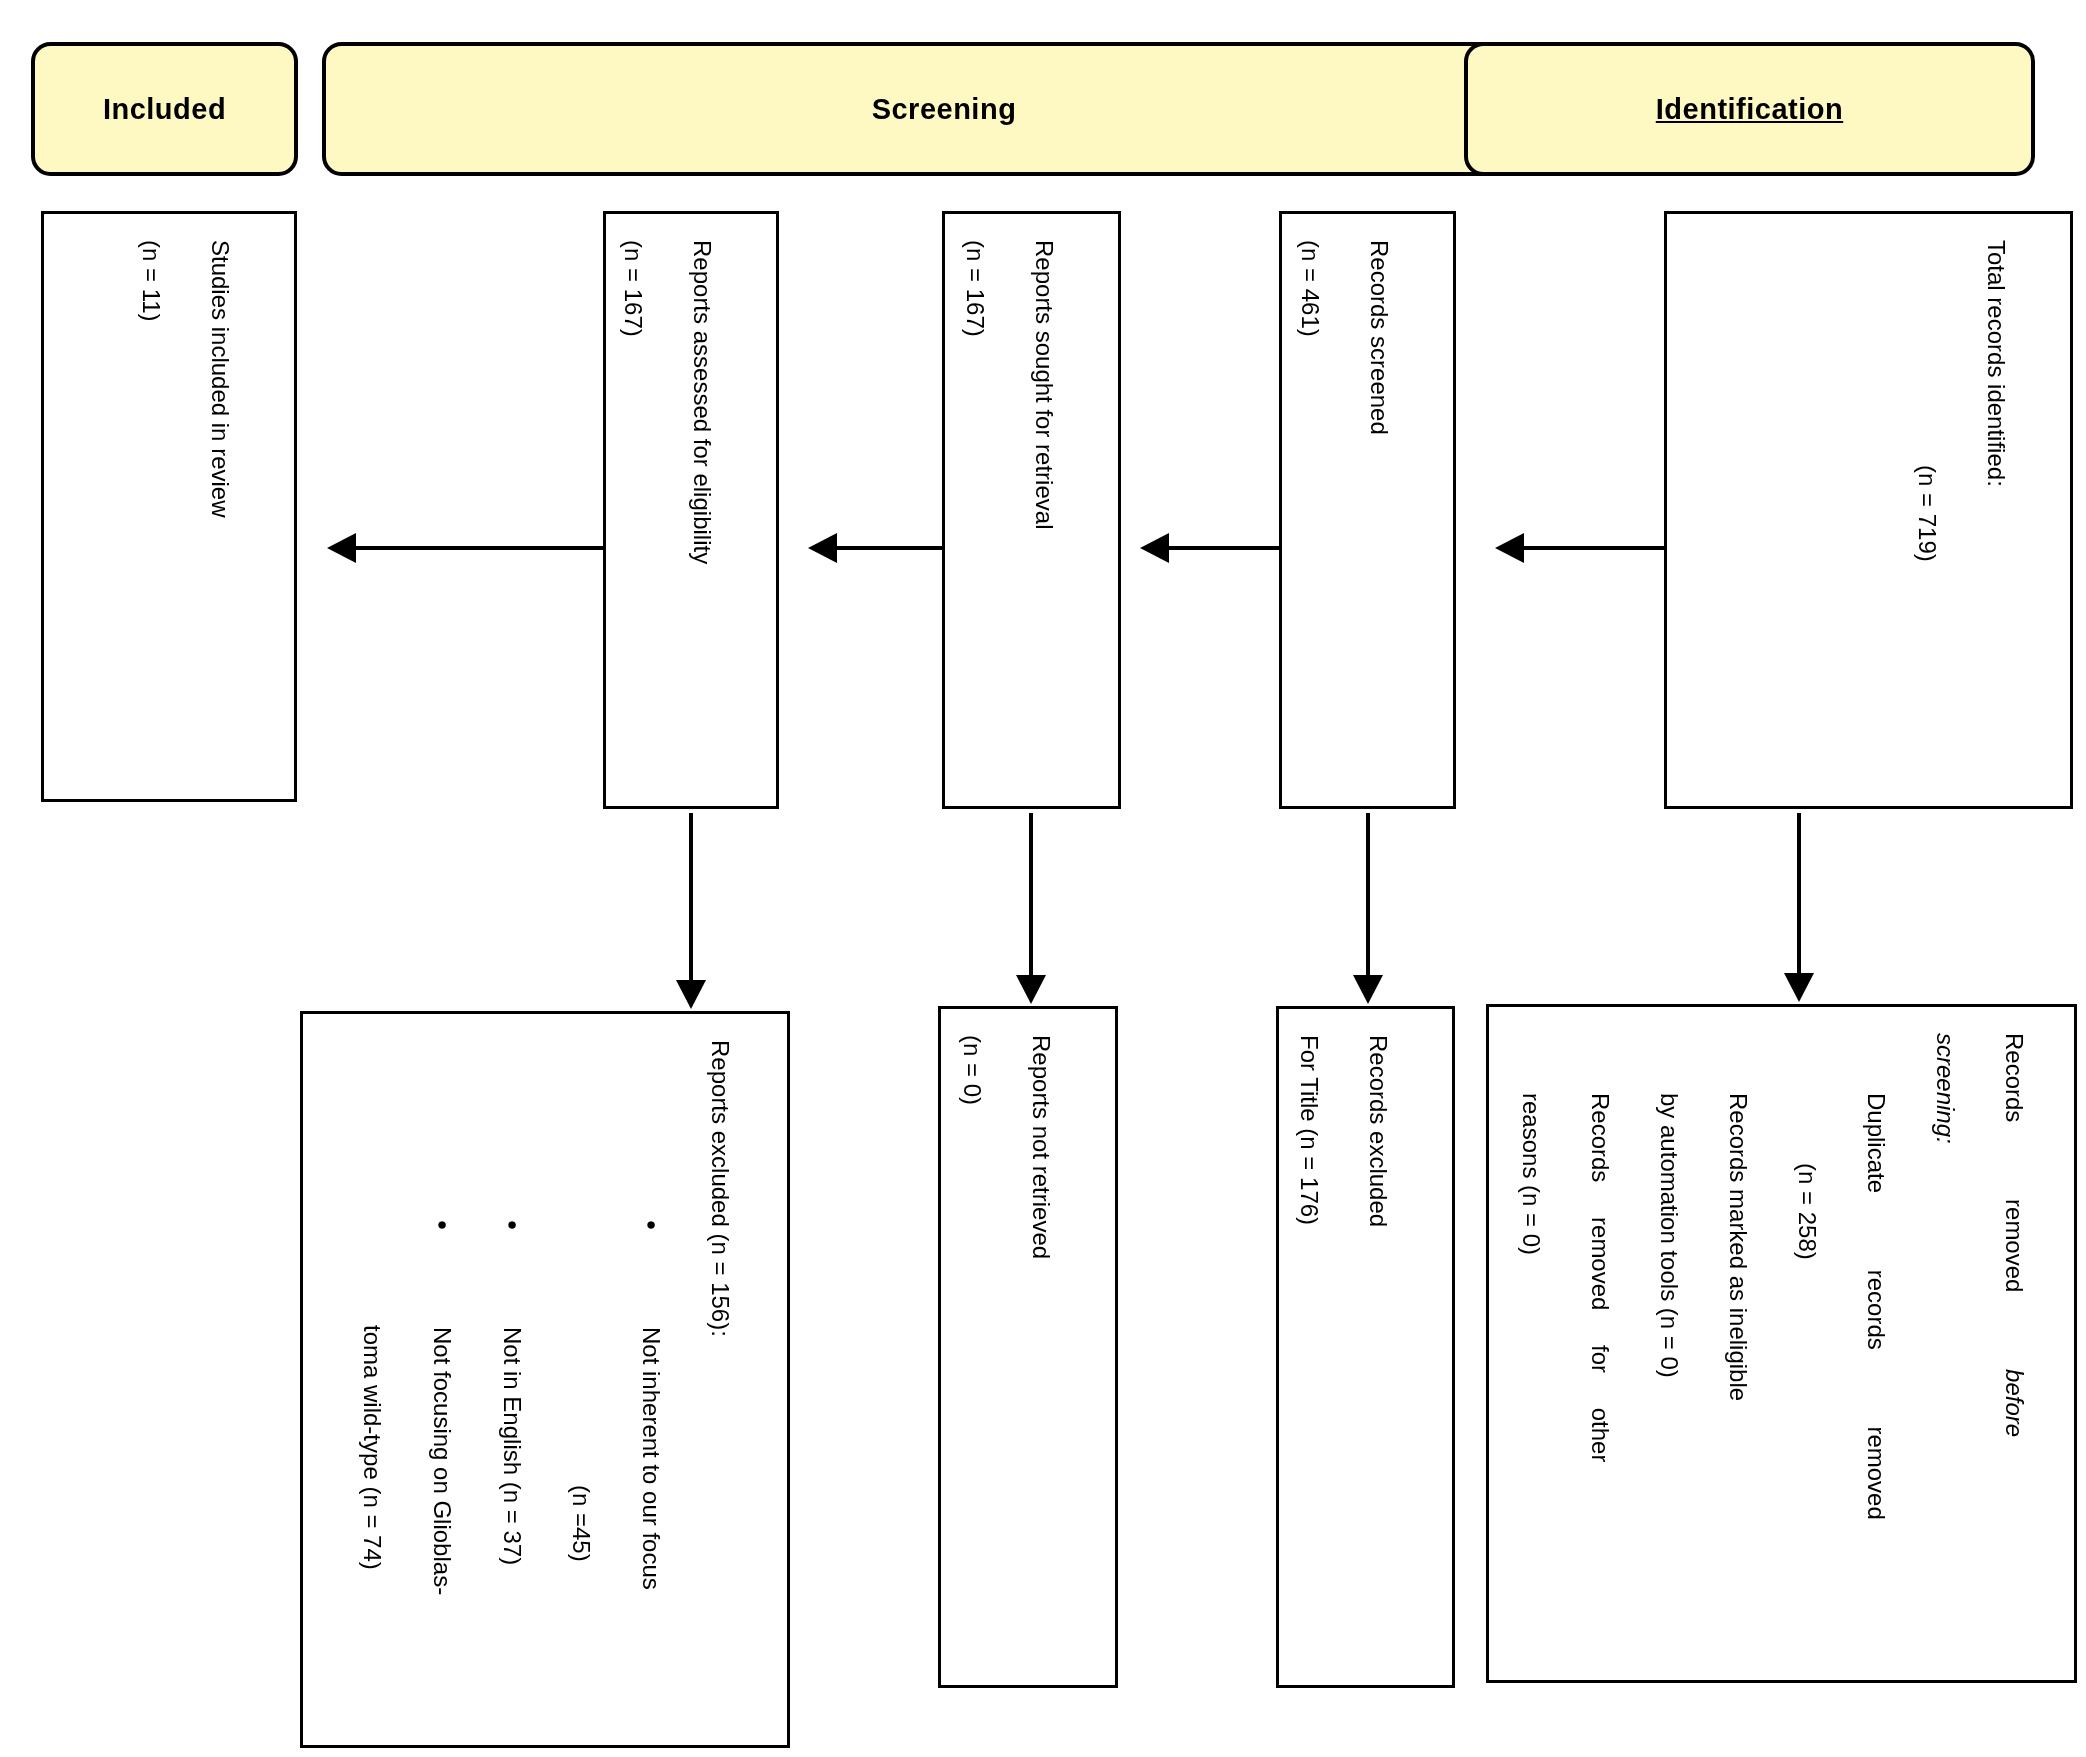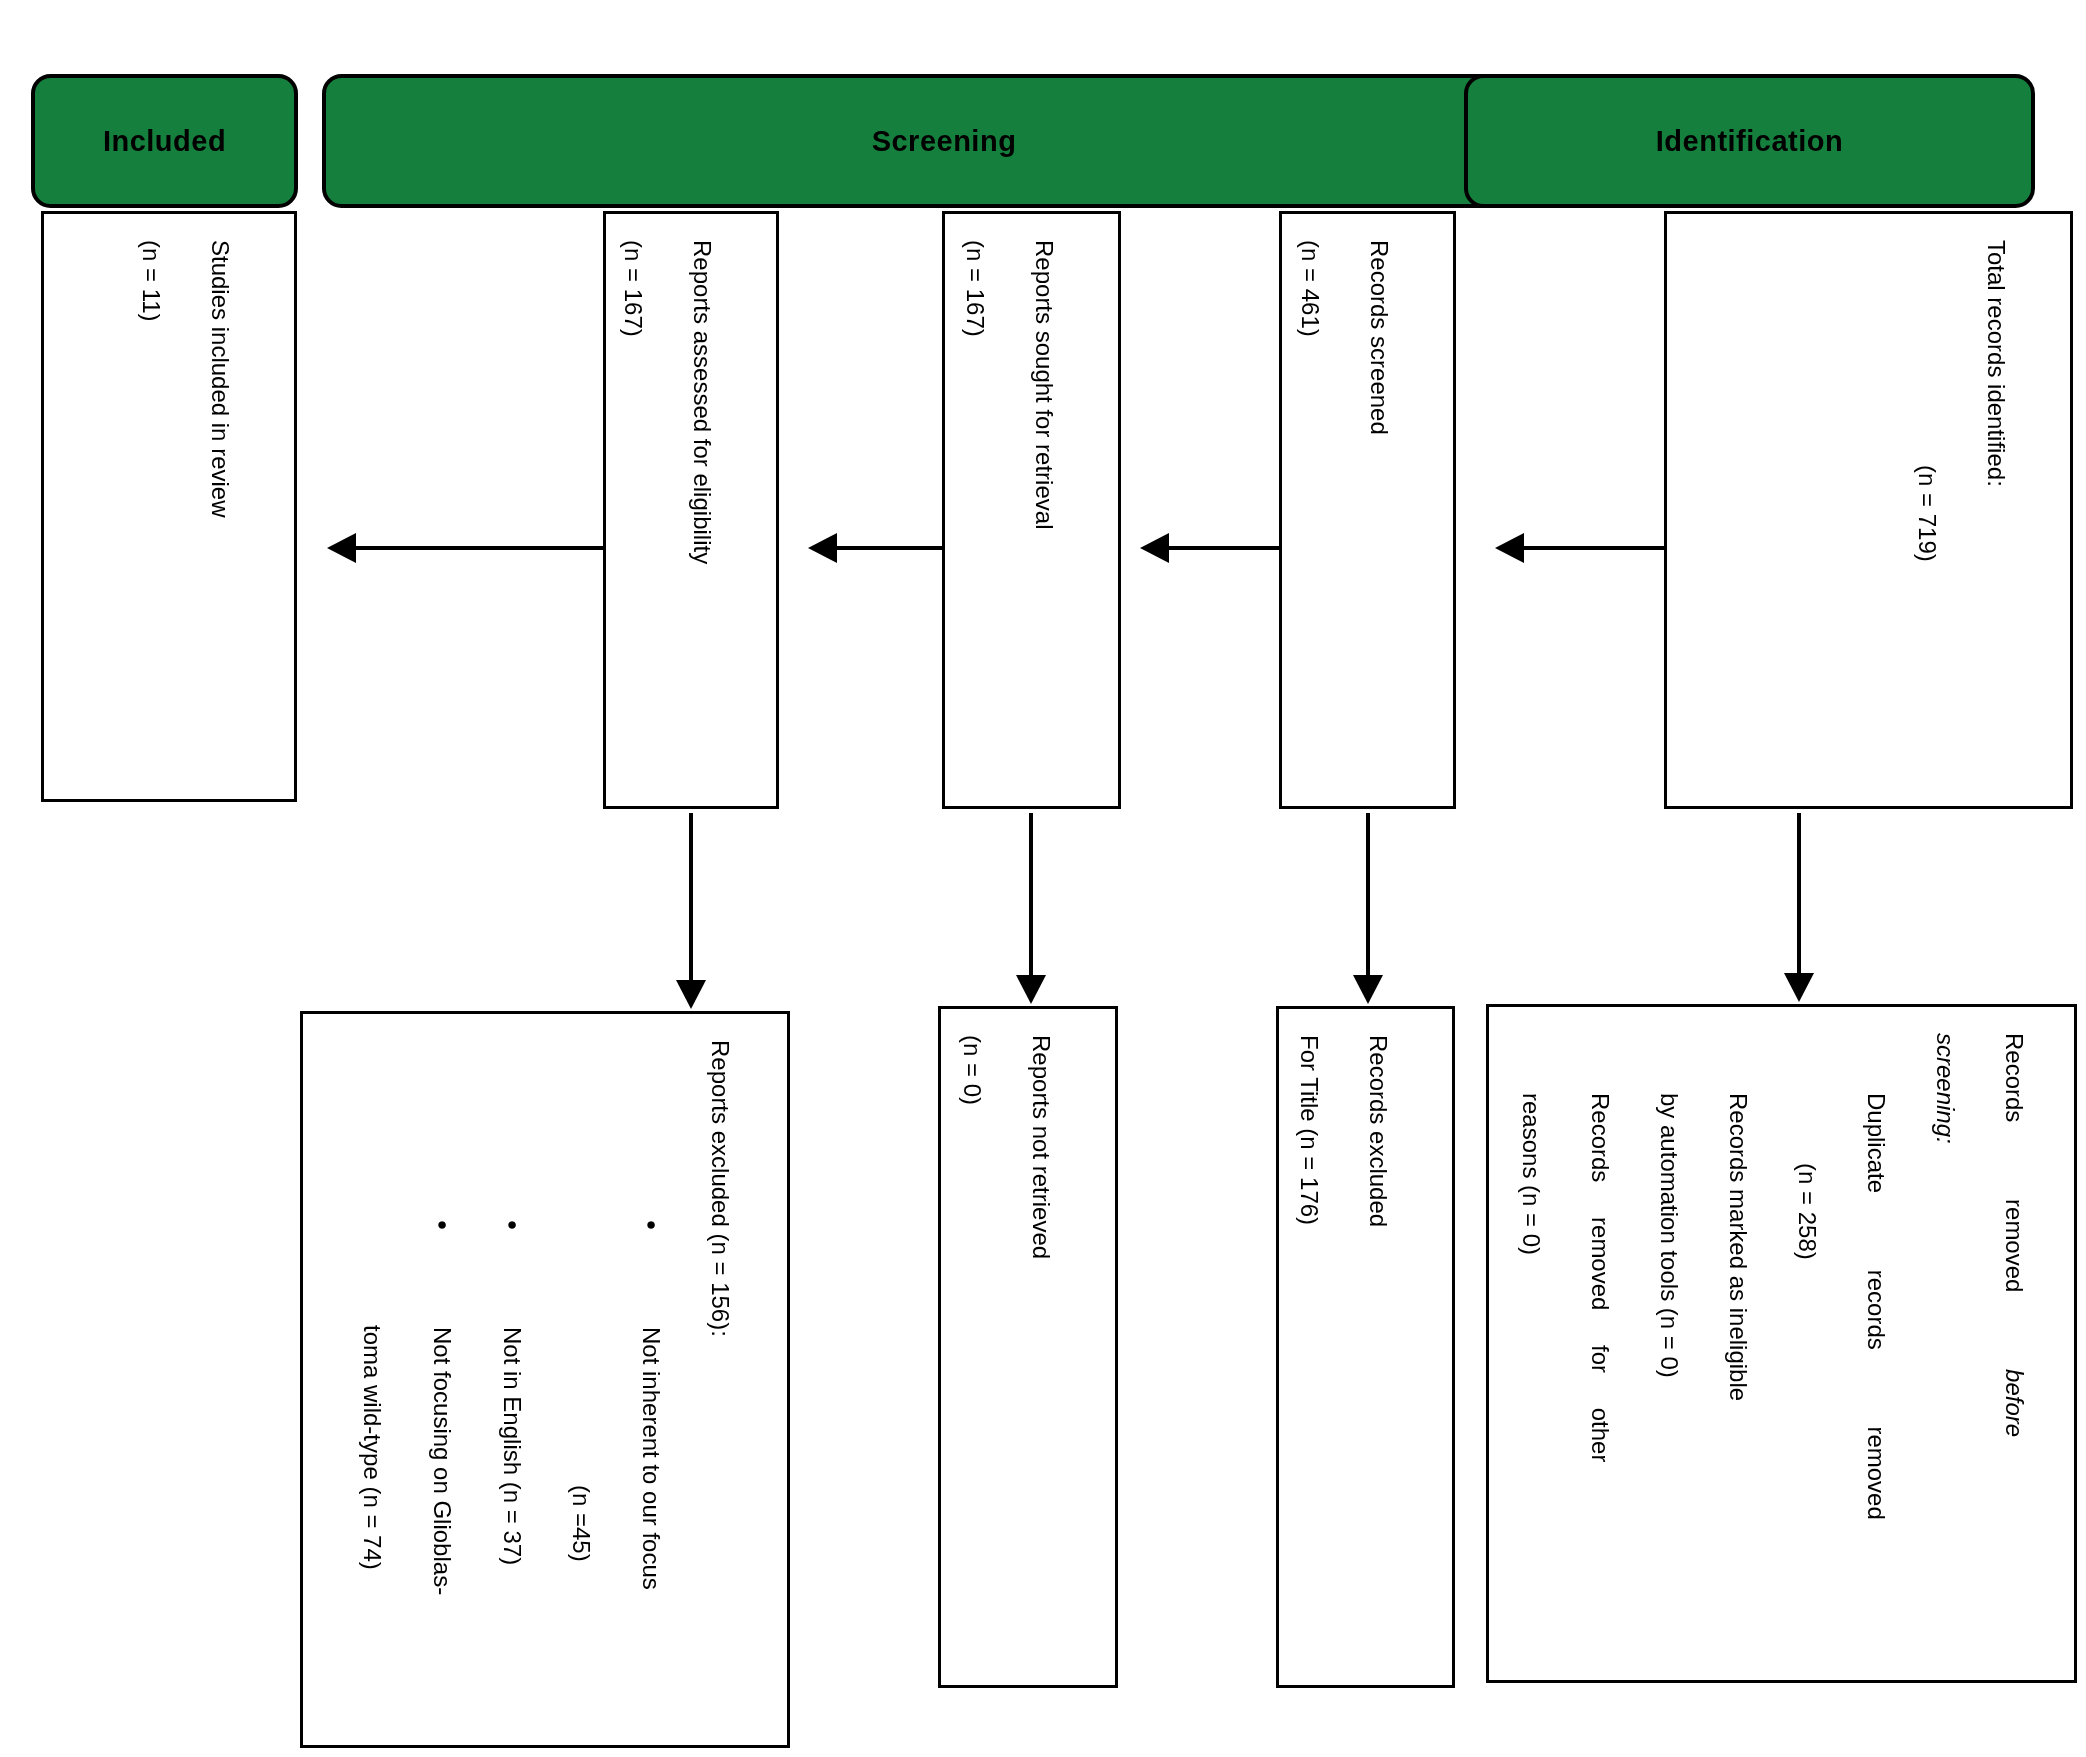--- a/index.html
+++ b/index.html
@@ -1,24 +1,23 @@
 <!DOCTYPE html>
 <html style="font-size:7.4px"><head>
 <meta charset="utf-8">
 <style>
   html,body{margin:0;padding:0;background:#ffffff;}
   body{width:2087px;height:1758px;position:relative;font-family:"Liberation Sans",sans-serif;color:#000;}
   .canvas{position:absolute;inset:0;}
 
   
   .hdr{
-    position:absolute;height:134px;background:#15803d;border:4.6px solid #000;
+    position:absolute;height:134px;background:#fef9c3;border:4.6px solid #000;
     border-radius:19.5px;display:flex;align-items:center;justify-content:center;
     box-sizing:border-box;
-    margin-top:32px;
   }
   .hdr-label{font-size:29px;font-weight:bold;letter-spacing:0.5px;}
 
   
   .box{position:absolute;border:3.7px solid #000;background:#fff;box-sizing:border-box;}
   .box .vtext{
     writing-mode:vertical-rl;text-orientation:mixed;
     width:100%;height:100%;box-sizing:border-box;
     padding:25.5px 39px 18.5px 11.6px;
   }
@@ -53,21 +52,21 @@
 <body>
 
 <div class="canvas">
 
   <div class="hdr" style="left:31px;top:42px;width:267px;">
     <span class="hdr-label">Included</span>
   </div>
   <div class="hdr" style="left:322px;top:42px;width:1244px;">
     <span class="hdr-label">Screening</span>
   </div>
-  <div class="hdr" style="left:1464px;top:42px;width:571px;">
+  <div class="hdr" style="left:1464px;top:42px;width:571px;text-decoration:underline;">
     <span class="hdr-label">Identification</span>
   </div>
 
   <div class="box" style="left:41px;top:211px;width:256px;height:591px;">
     <div class="vtext">
       <div class="line">Studies included in review</div>
       <div class="line">(n = 11)</div>
     </div>
   </div>
 

